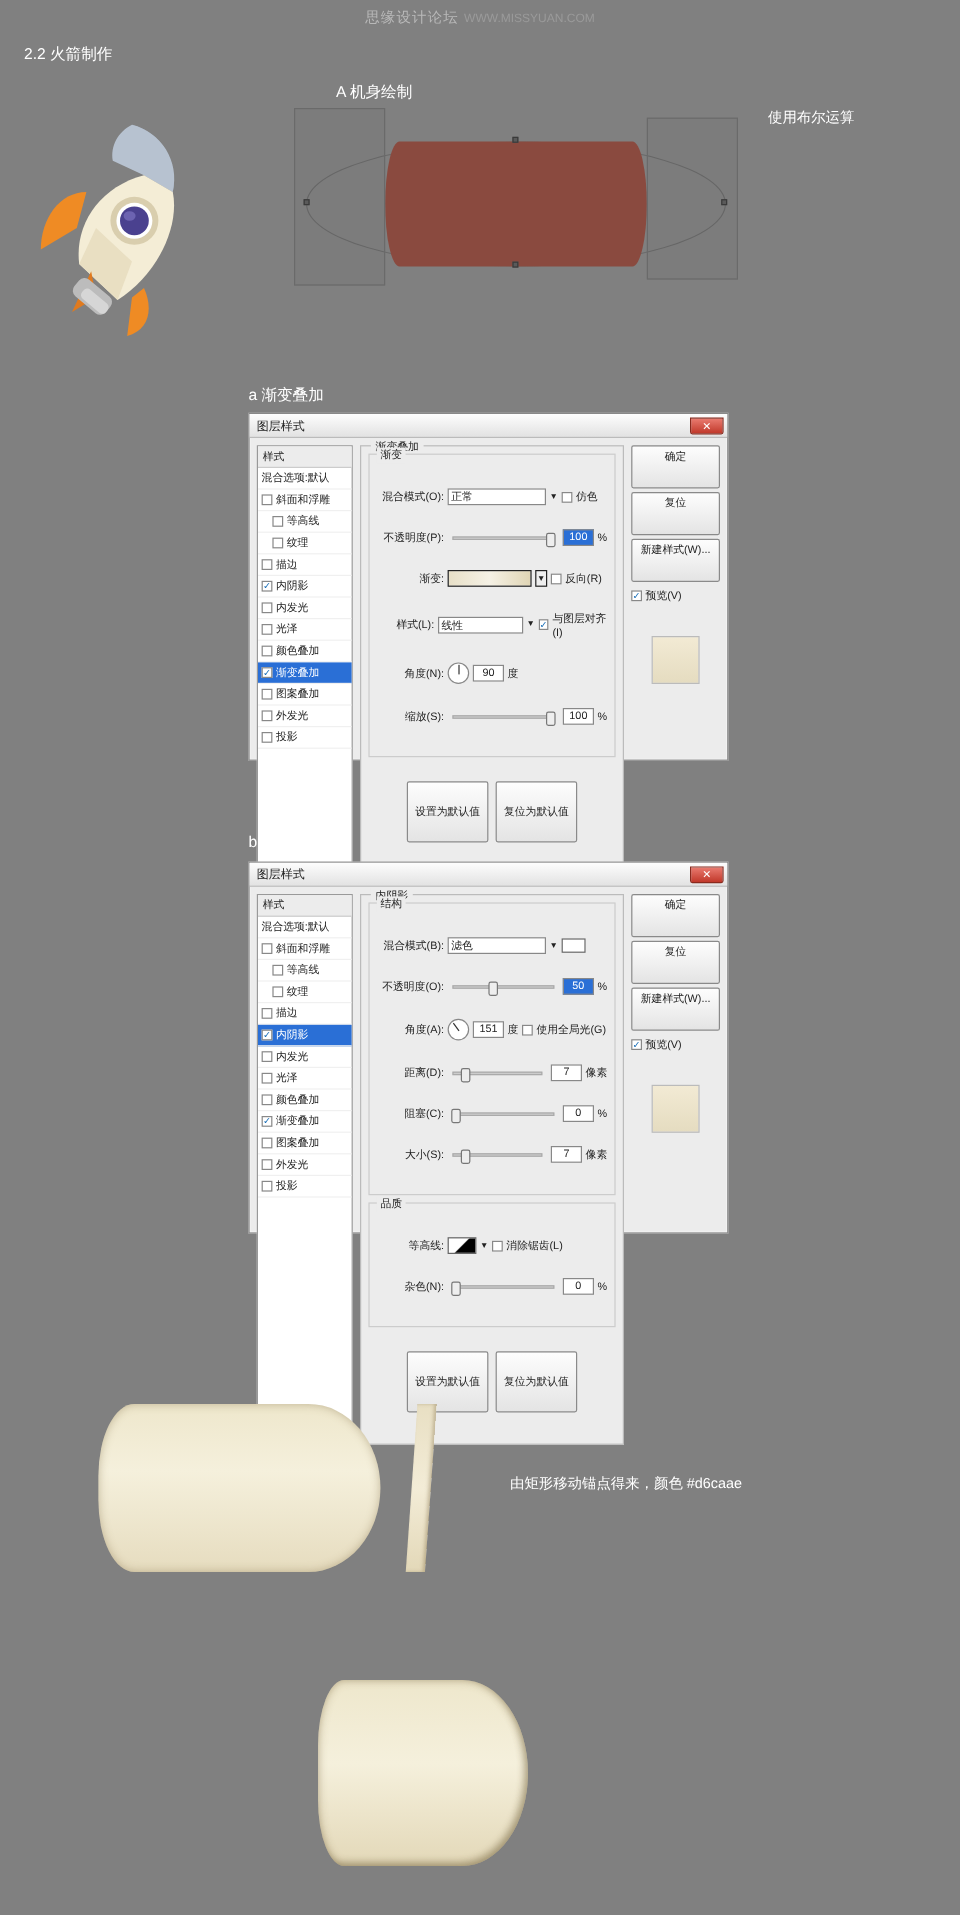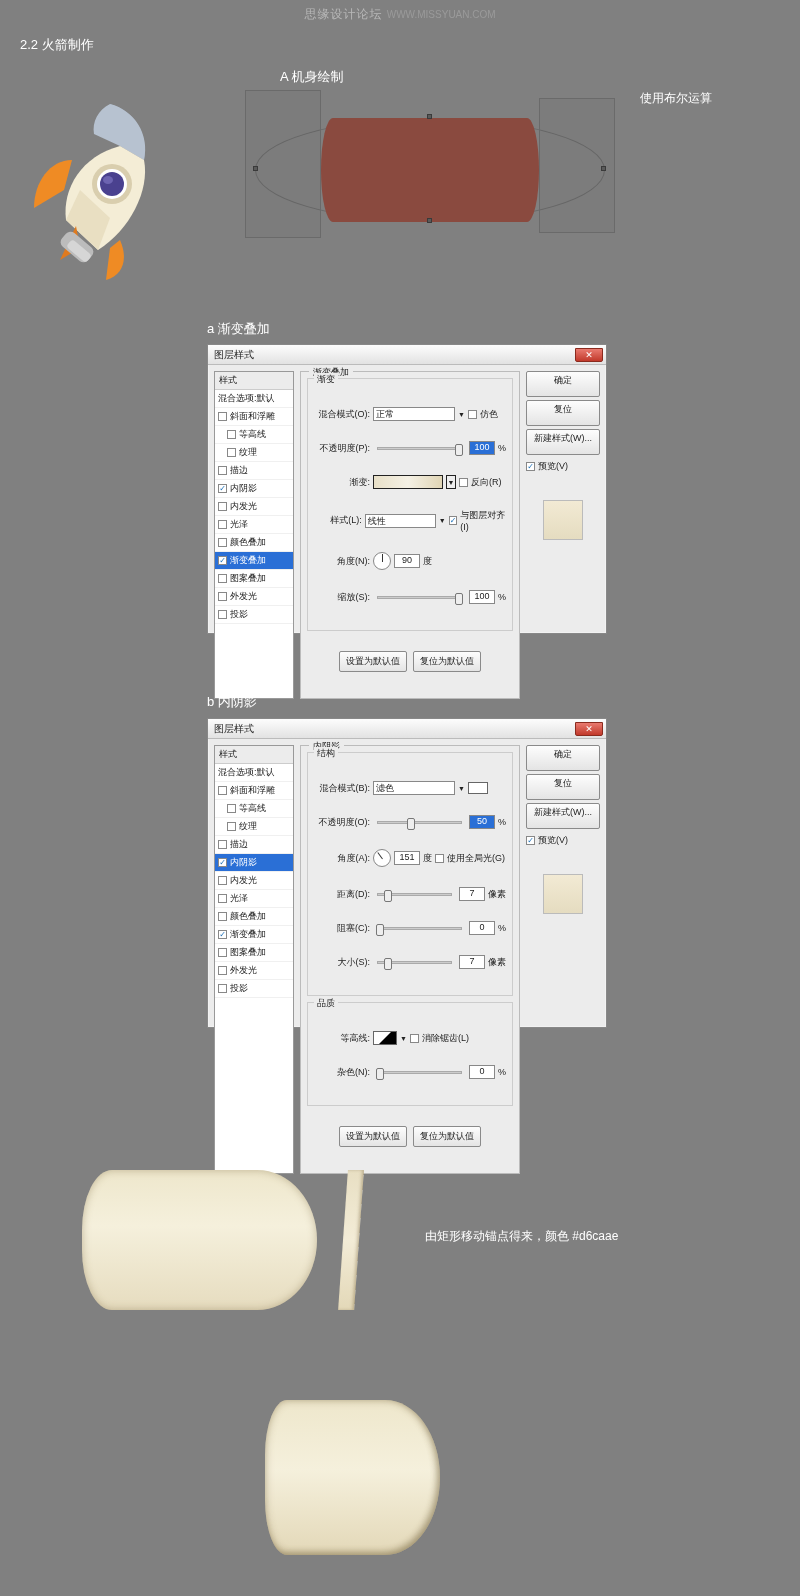--- a/index.html
+++ b/index.html
@@ -261,36 +261,36 @@
     justify-content: center;
     font-size: 7px;
   }
   .dlg-side {
     width: 74px;
     display: flex;
     flex-direction: column;
     gap: 3px;
   }
   .btn {
-    height: 26px;
+    height: 36px;
     background: linear-gradient(#fdfdfd,#e4e4e4);
     border: 1px solid #8a8a8a;
     border-radius: 2px;
     font-size: 9px;
     text-align: center;
     line-height: 16px;
   }
   .preview-sw {
     width: 40px; height: 40px;
     background: linear-gradient(#f2ead4,#e5dcc0);
     border: 1px solid #bbb;
     margin: 4px auto;
   }
   .mini-btn {
-    padding: 3px 6px;
+    padding: 18px 6px;
     background: linear-gradient(#fdfdfd,#e4e4e4);
     border: 1px solid #8a8a8a;
     border-radius: 2px;
     font-size: 9px;
   }
   .color-sw {
     width: 20px; height: 12px;
     border: 1px solid #666;
     background: #fff;
     display: inline-block;

